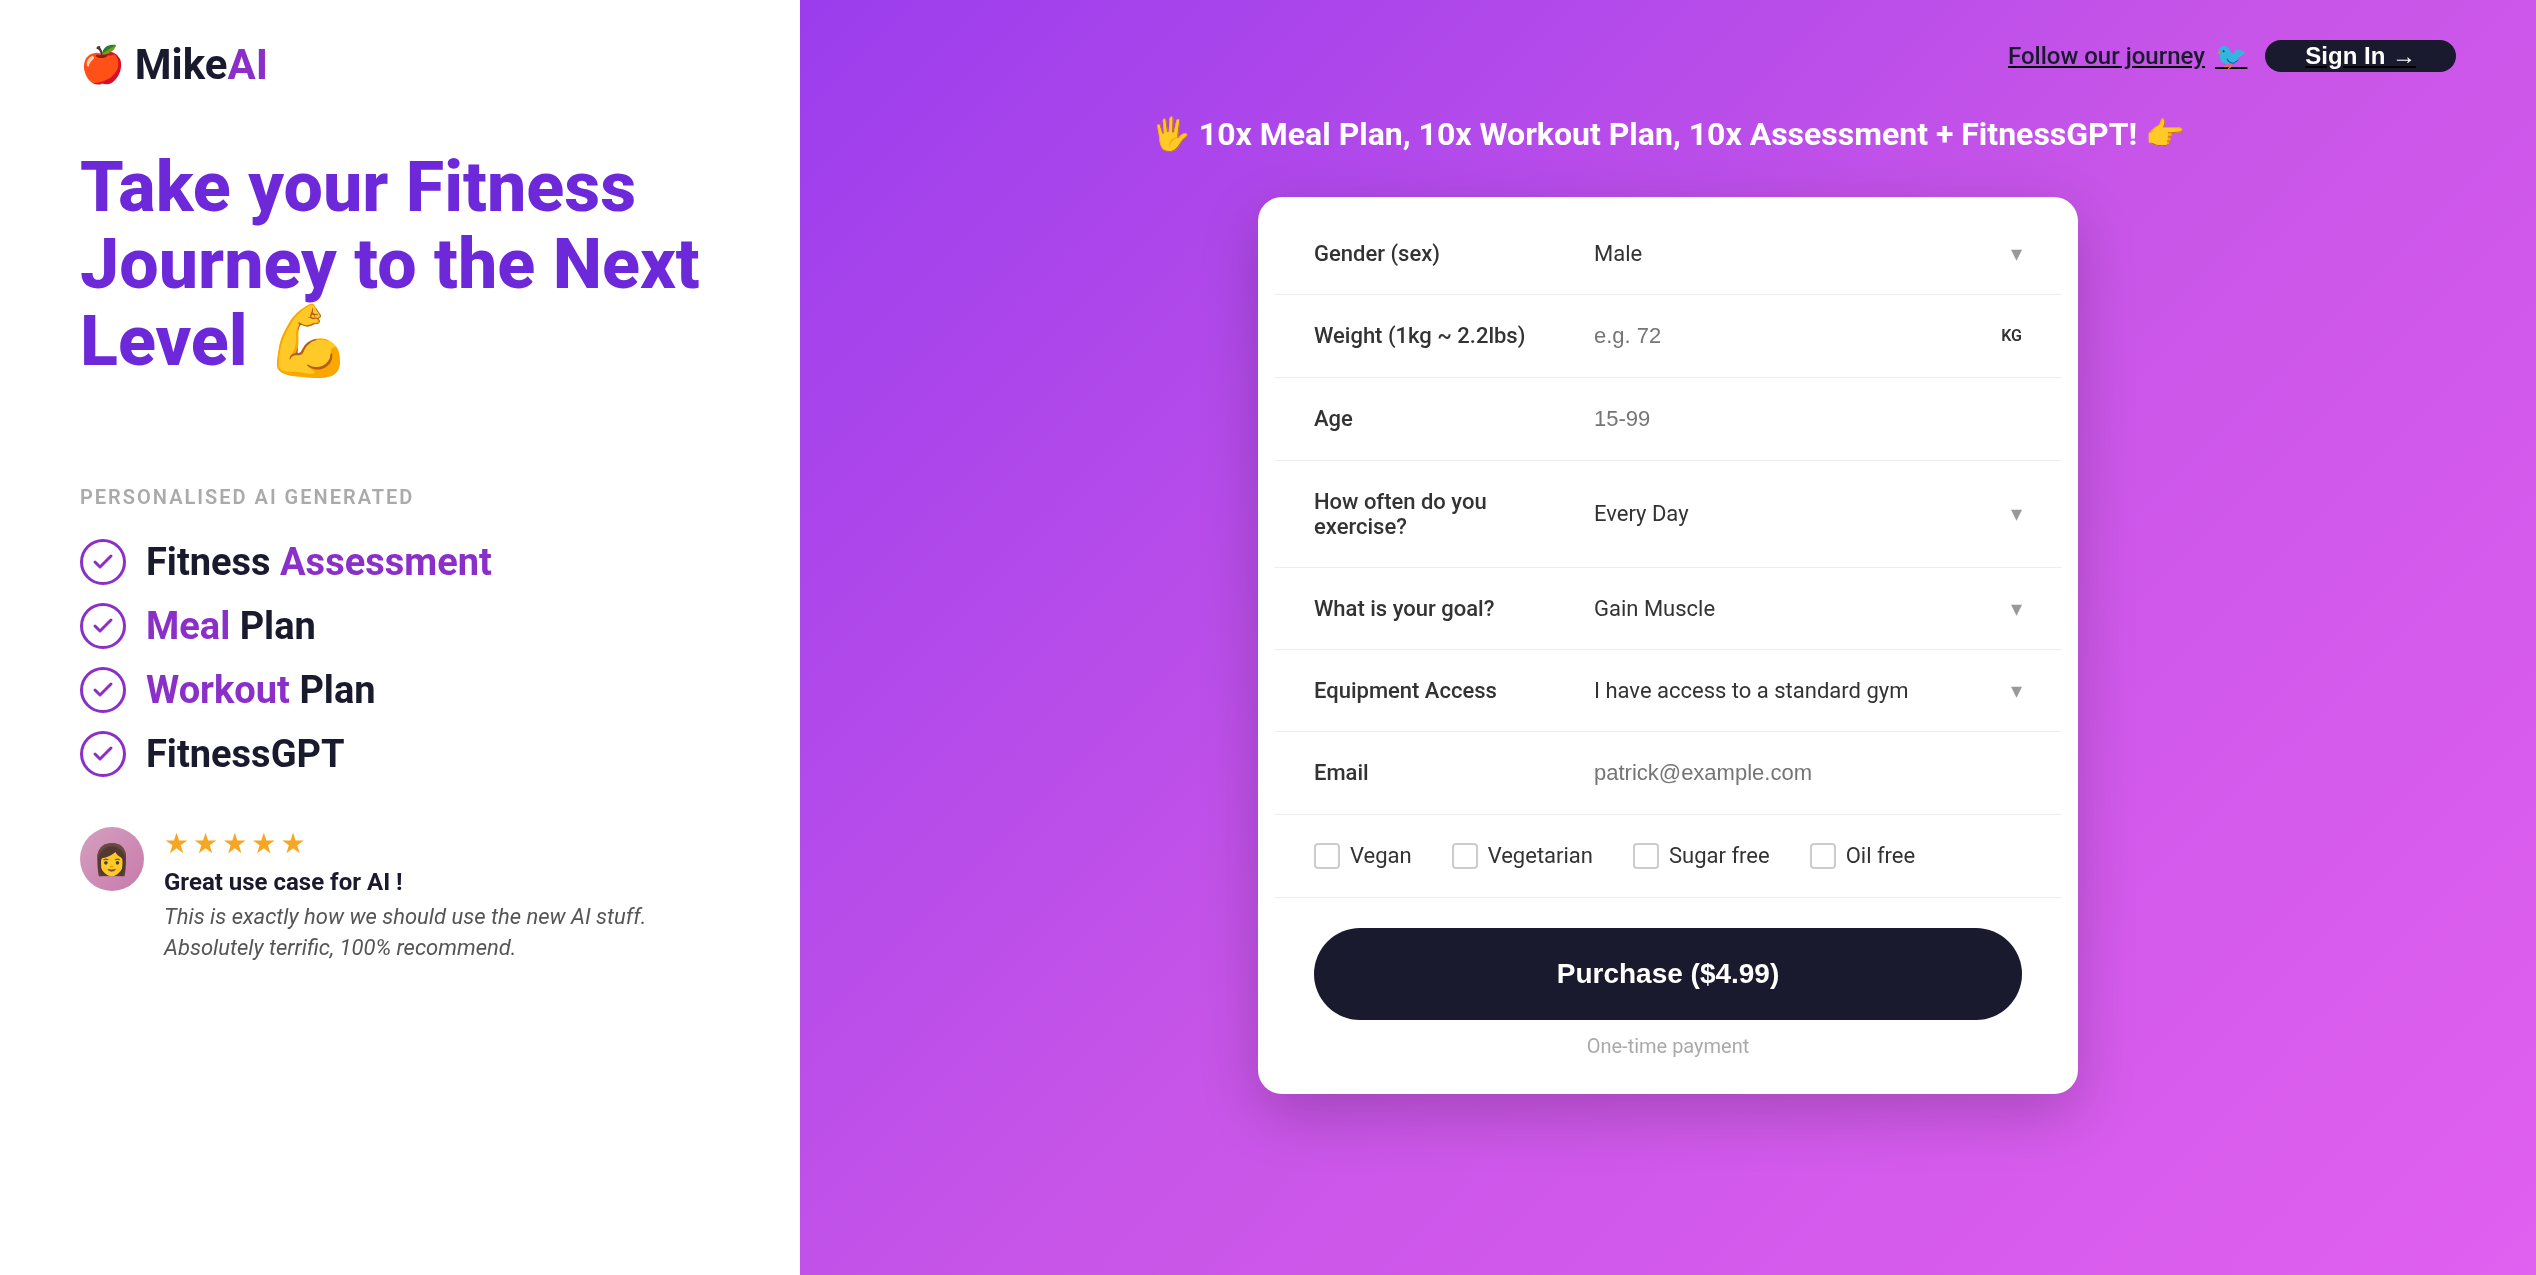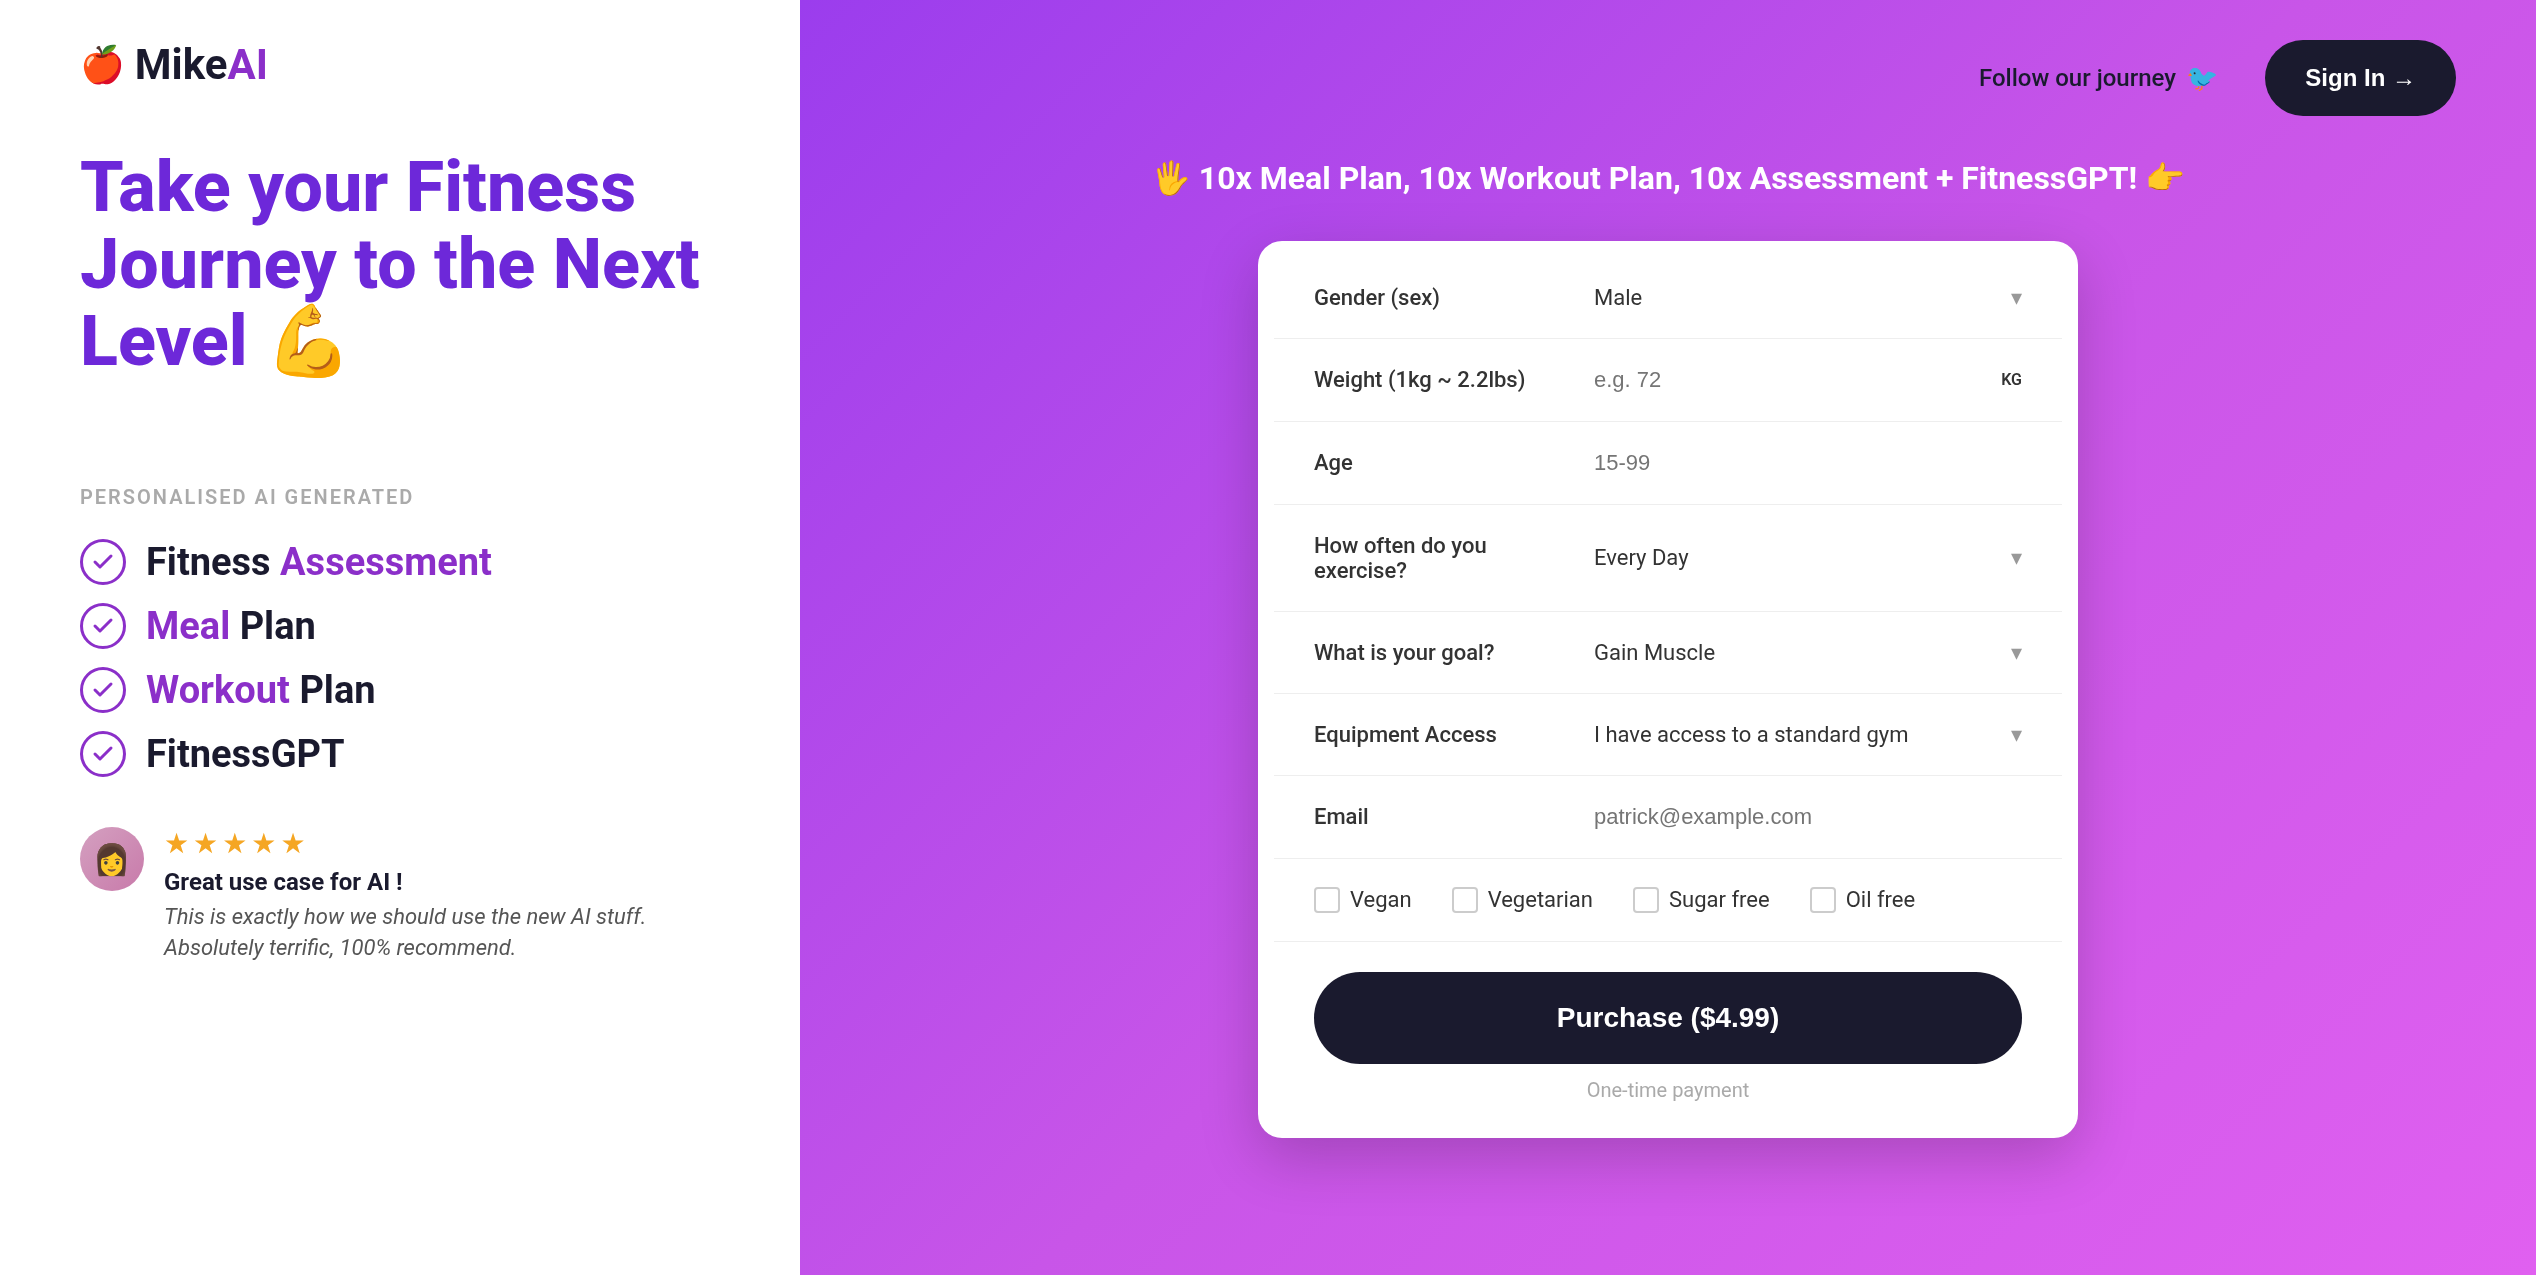--- a/index.html
+++ b/index.html
@@ -162,38 +162,39 @@
       align-items: center;
       position: relative;
     }
 
     .navbar-right {
       width: 100%;
       display: flex;
       align-items: center;
       justify-content: flex-end;
       padding: 40px 80px;
-      gap: 47px;
+      gap: 18px;
+      text-decoration: underline;
     }
 
     .follow-journey {
       display: flex;
       align-items: center;
       gap: 10px;
       font-size: 24px;
       color: #1a1a2e;
       font-weight: 500;
     }
 
     .sign-in-btn {
       background: #1a1a2e;
       color: #fff;
       border: none;
       border-radius: 50px;
-      padding: 24px 40px;
+      padding: 2px 40px;
       font-size: 24px;
       font-weight: 600;
       cursor: pointer;
       display: flex;
       align-items: center;
       gap: 10px;
     }
 
     .promo-banner {
       font-size: 32px;

